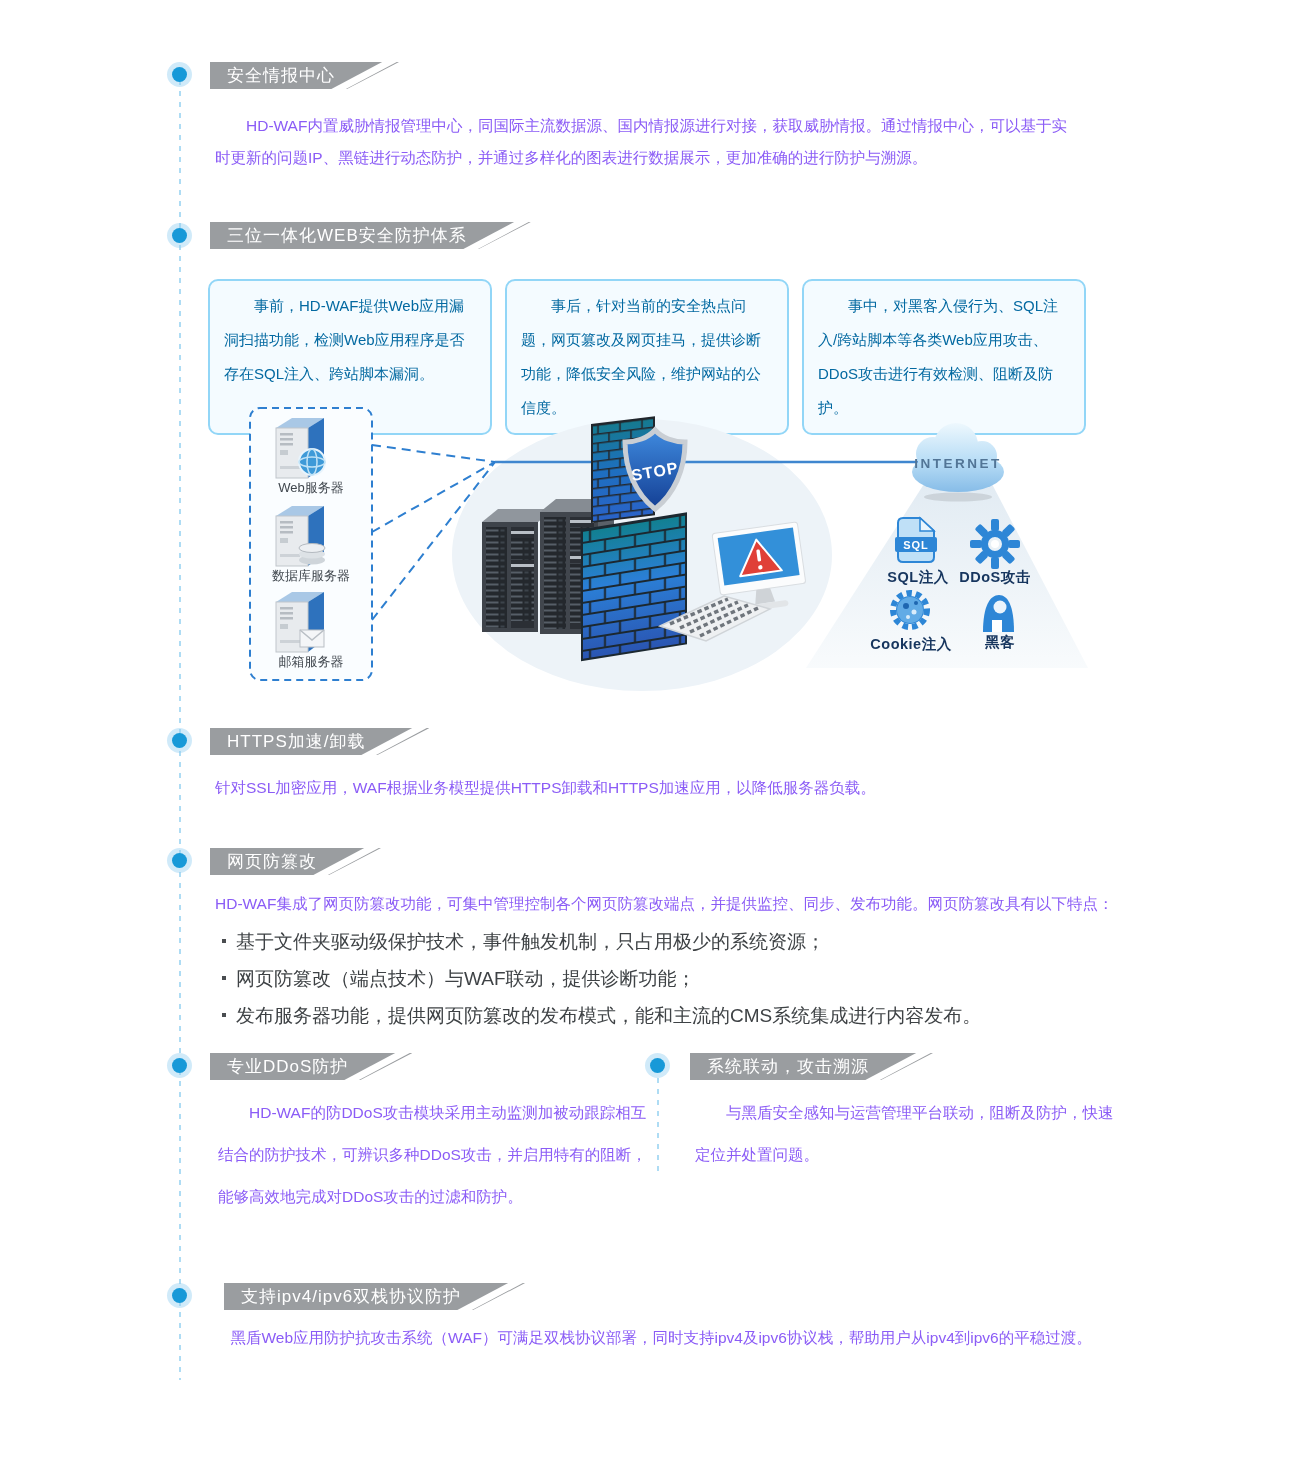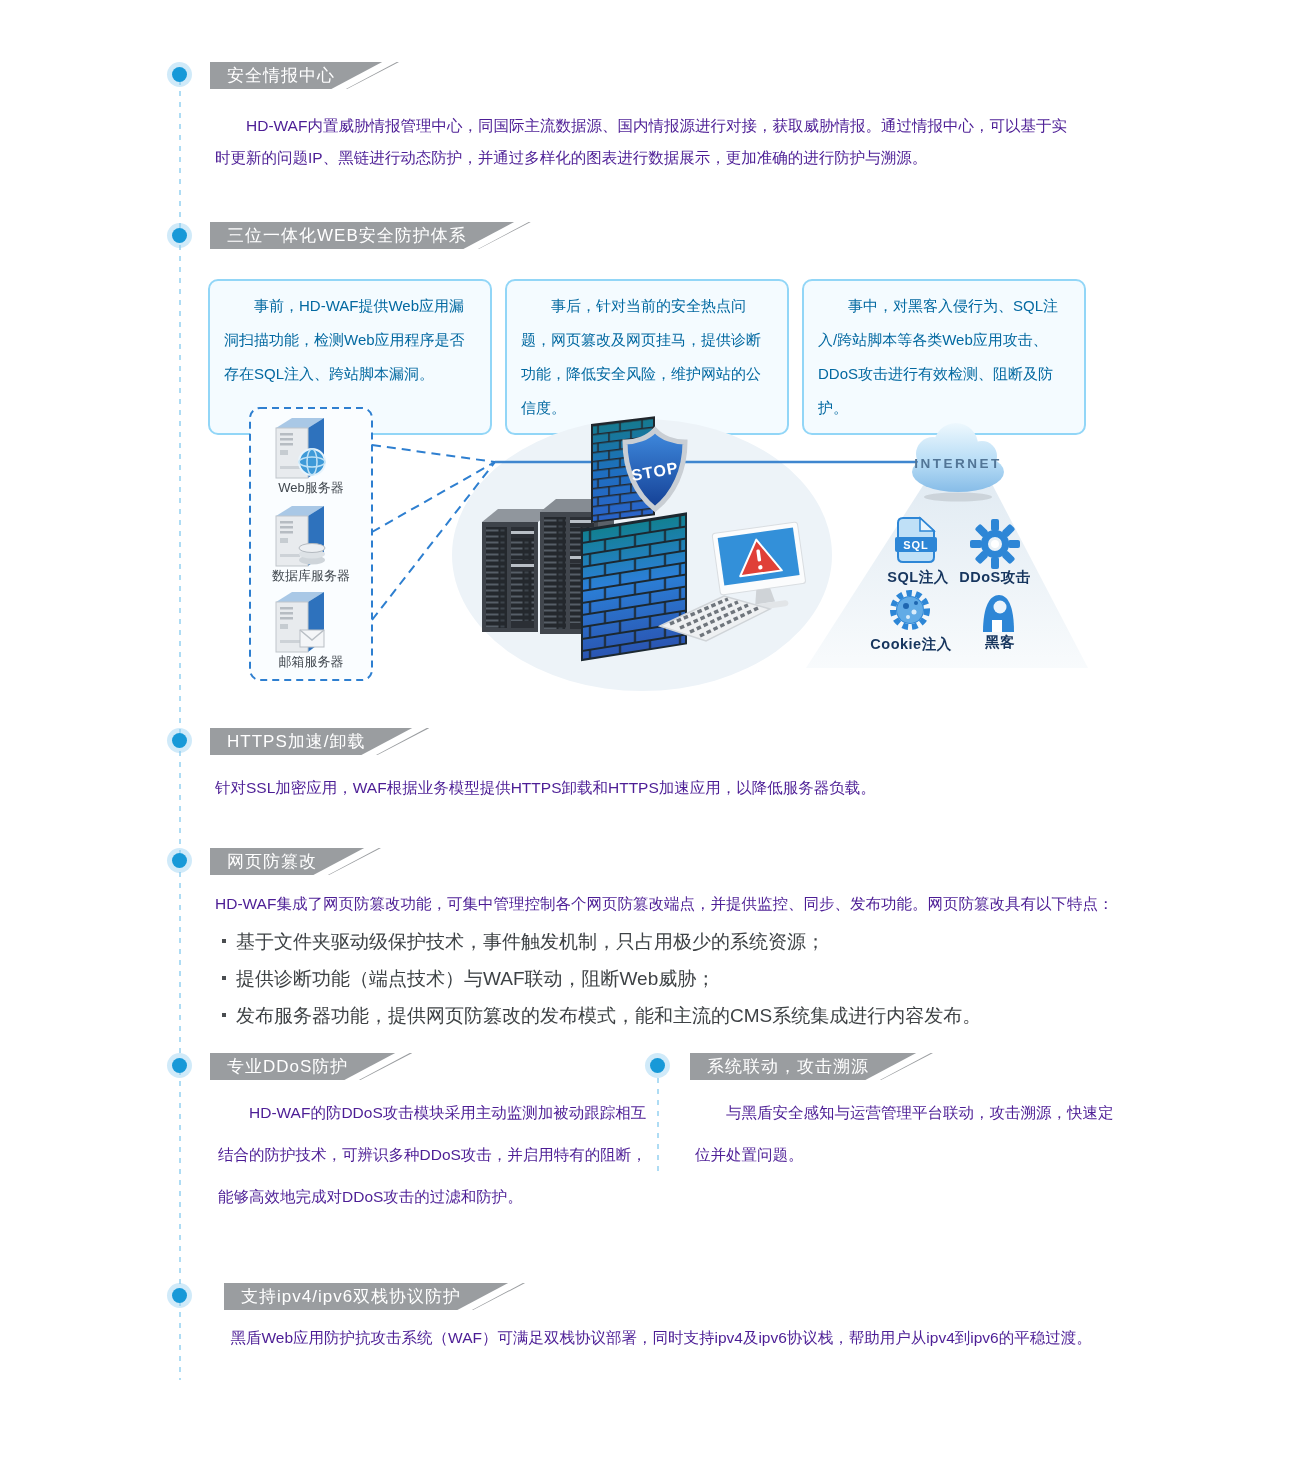--- a/index.html
+++ b/index.html
@@ -11,21 +11,21 @@
   .dot{position:absolute;width:15px;height:15px;border-radius:50%;background:#1799d8;
        box-shadow:0 0 0 5px rgba(151,209,242,.45);}
   
   .sec-hd{position:absolute;height:27px;}
   .hd-body{display:inline-block;height:27px;line-height:27px;padding:0 64px 0 17px;
            background:#9a9da0;color:#fff;font-size:17px;letter-spacing:1px;white-space:nowrap;
            clip-path:polygon(0 0,100% 0,calc(100% - 52px) 100%,0 100%);}
   .hd-slash{position:absolute;top:-8px;right:-9px;width:7px;height:90px;background:#fff;
             transform-origin:top center;transform:rotate(62deg);}
   
-  .para{position:absolute;font-size:15.5px;line-height:32px;color:#4c1d95;}
+  .para{position:absolute;font-size:15.5px;line-height:32px;color:#8b5cf6;}
   .ind2{text-indent:2em;}
   .ind1{text-indent:1em;}
   .wide-lh{line-height:42px;}
   
   .cards{position:absolute;left:208px;top:279px;display:flex;gap:13px;}
   .card{width:252px;padding:8px 14px;border:2px solid #92d6f7;border-radius:10px;
         background:#f4fbff;font-size:15px;line-height:34px;text-indent:2em;color:#0369a1;}
   
   .bullets{position:absolute;left:218px;top:916px;margin:0;padding:0;list-style:none;font-size:19px;}
   .bullets li{margin:15px 0;line-height:22px;}
@@ -272,35 +272,35 @@
   </div>
   <div class="para" style="left:215px;top:772px;width:940px;">针对SSL加密应用，WAF根据业务模型提供HTTPS卸载和HTTPS加速应用，以降低服务器负载。</div>
 
   <div class="sec-hd" style="left:210px;top:848px;">
     <div class="hd-body">网页防篡改</div>
     <i class="hd-slash"></i>
   </div>
   <div class="para" style="left:215px;top:888px;width:1060px;">HD-WAF集成了网页防篡改功能，可集中管理控制各个网页防篡改端点，并提供监控、同步、发布功能。网页防篡改具有以下特点：</div>
   <ul class="bullets">
     <li><span class="bsq"></span><span>基于文件夹驱动级保护技术，事件触发机制，只占用极少的系统资源；</span></li>
-    <li><span class="bsq"></span><span>提供诊断功能（端点技术）与WAF联动，阻断Web威胁；</span></li>
+    <li><span class="bsq"></span><span>网页防篡改（端点技术）与WAF联动，提供诊断功能；</span></li>
     <li><span class="bsq"></span><span>发布服务器功能，提供网页防篡改的发布模式，能和主流的CMS系统集成进行内容发布。</span></li>
   </ul>
 
   <div class="sec-hd" style="left:210px;top:1053px;">
     <div class="hd-body">专业DDoS防护</div>
     <i class="hd-slash"></i>
   </div>
   <div class="para ind2 wide-lh" style="left:210px;top:1092px;width:430px;margin-left:8px;">HD-WAF的防DDoS攻击模块采用主动监测加被动跟踪相互结合的防护技术，可辨识多种DDoS攻击，并启用特有的阻断，能够高效地完成对DDoS攻击的过滤和防护。</div>
 
   <div class="sec-hd" style="left:690px;top:1053px;">
     <div class="hd-body">系统联动，攻击溯源</div>
     <i class="hd-slash"></i>
   </div>
-  <div class="para ind2 wide-lh" style="left:695px;top:1092px;width:430px;">与黑盾安全感知与运营管理平台联动，攻击溯源，快速定位并处置问题。</div>
+  <div class="para ind2 wide-lh" style="left:695px;top:1092px;width:430px;">与黑盾安全感知与运营管理平台联动，阻断及防护，快速定位并处置问题。</div>
 
   <div class="sec-hd" style="left:224px;top:1283px;">
     <div class="hd-body">支持ipv4/ipv6双栈协议防护</div>
     <i class="hd-slash"></i>
   </div>
   <div class="para ind1" style="left:215px;top:1322px;width:1060px;">黑盾Web应用防护抗攻击系统（WAF）可满足双栈协议部署，同时支持ipv4及ipv6协议栈，帮助用户从ipv4到ipv6的平稳过渡。</div>
 
 </div>
 
 </body></html>

